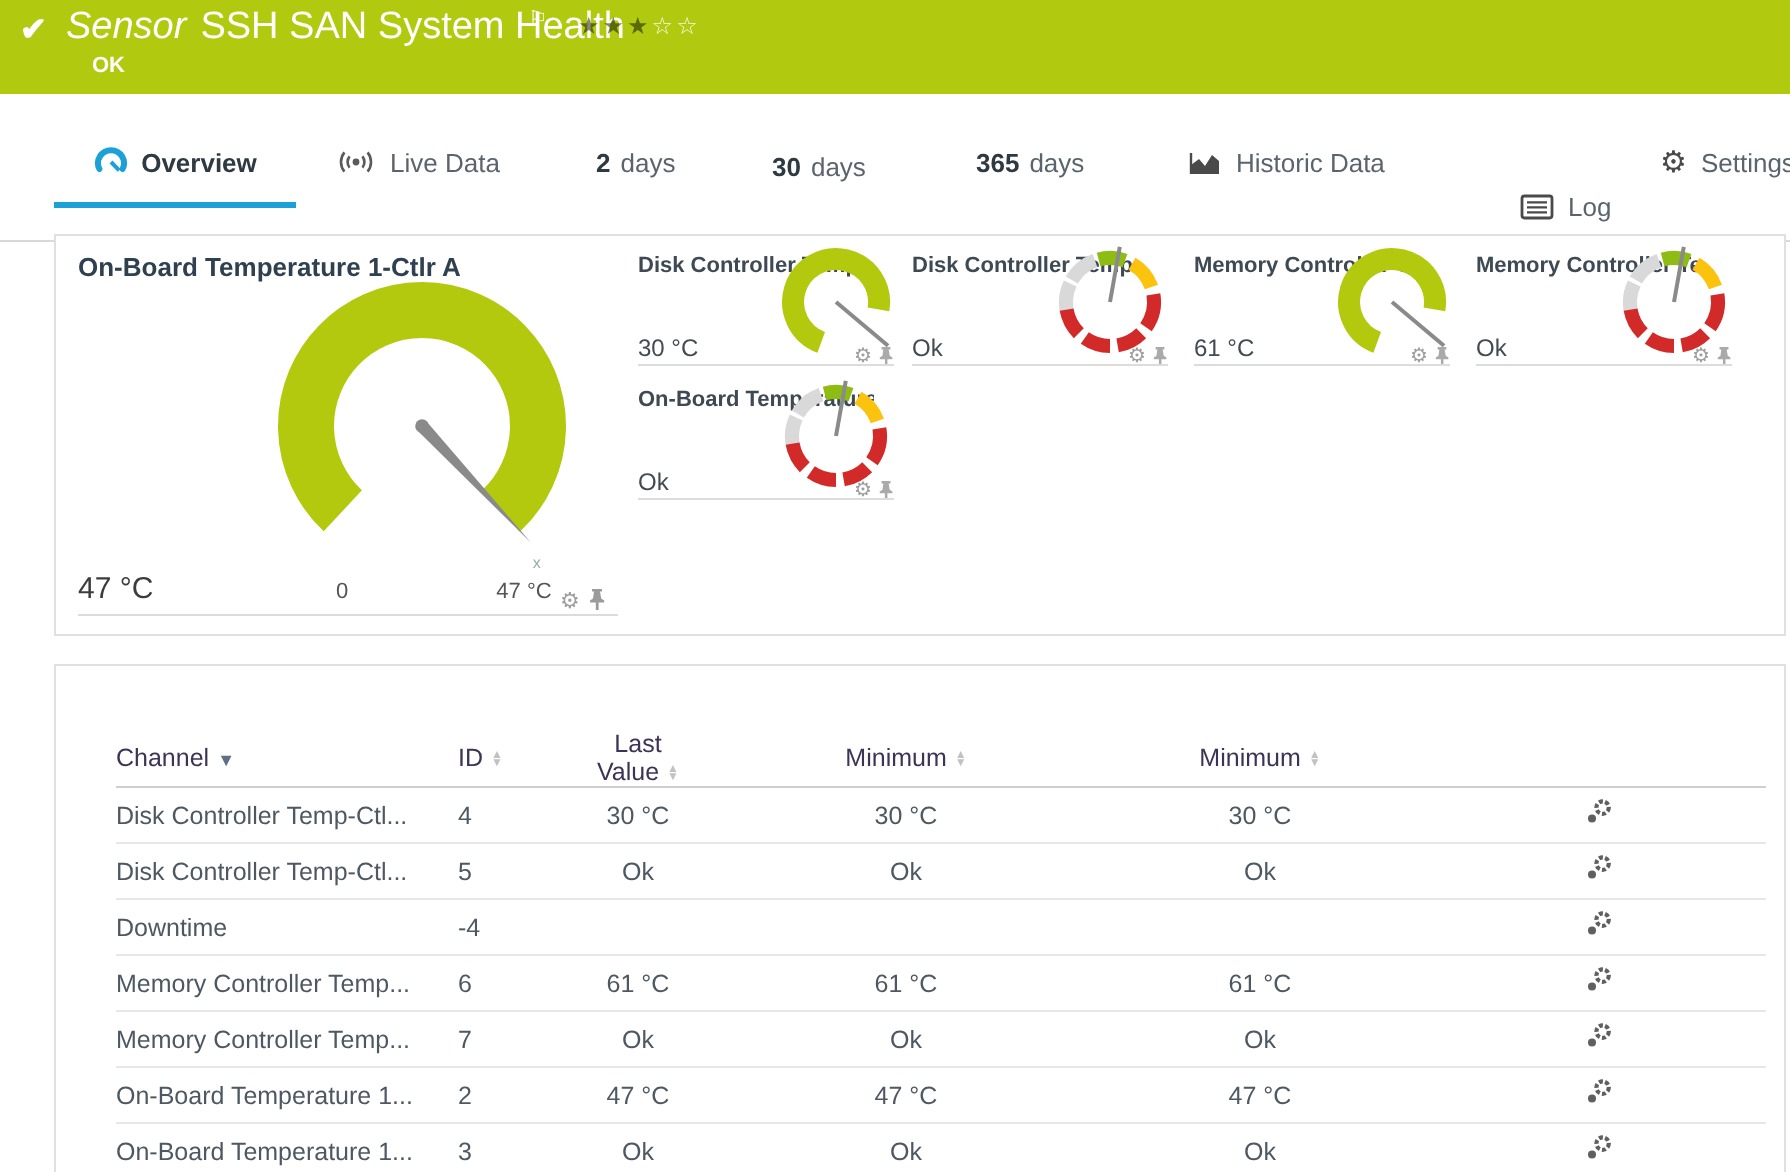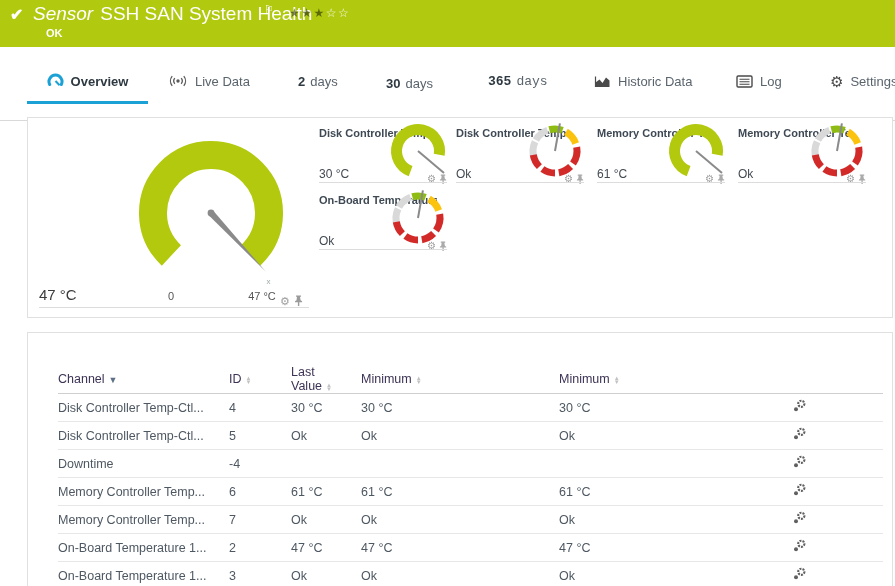--- a/index.html
+++ b/index.html
@@ -46,21 +46,21 @@
   .tile::after{content:"";position:absolute;left:0;right:0;top:56px;border-bottom:1px solid #dcdcdc;}
   .tile-title{position:absolute;left:0;top:1px;max-width:118px;overflow:hidden;font-size:11px;font-weight:700;color:#3e4954;white-space:nowrap;}
   .tile-svg{position:absolute;left:68px;top:-4px;}
   .tile-value{position:absolute;left:0;top:41px;font-size:12px;color:#424a52;}
   .tile-icons{position:absolute;right:0px;top:44px;display:flex;gap:3px;align-items:center;}
 
   
   table{position:absolute;left:30px;top:32px;width:825px;border-collapse:collapse;table-layout:fixed;font-size:12.5px;color:#4e5862;}
   th{font-weight:400;color:#3d3355;text-align:left;height:28px;border-bottom:1px solid #cfcfcf;padding:0;vertical-align:middle;margin-left:17px;}
   td{height:27px;border-bottom:1px solid #e7e7e7;padding:0;vertical-align:middle;}
-  .r{text-align:left;}
+  .r{text-align:center;}
   .c{text-align:center;}
   td.pad-r, th.pad-r{padding-right:14px;box-sizing:border-box;}
   .dual{display:inline-block;vertical-align:middle;margin-left:4px;color:#c2c2c2;font-size:6px;line-height:4px;}
   .chan-sort{color:#5d7086;font-size:9px;margin-left:4px;vertical-align:middle;}
 </style>
 </head>
 <body>
 
 <div class="page">
 
@@ -94,51 +94,52 @@
         <span>Live Data</span>
       </div>
       <div class="tab" style="left: 298px;">
         <span class="strong">2</span>
         <span>days</span>
       </div>
       <div class="tab" style="left: 386px; align-items: flex-end;">
         <span class="strong">30</span>
         <span>days</span>
       </div>
-      <div class="tab" style="left: 488px; font-family: Liberation Mono, monospace;">
+      <div class="tab" style="left: 488px;">
         <span class="strong">365</span>
         <span>days</span>
       </div>
       <div class="tab" style="left: 594px;">
         <span class="tab-ic">
           <svg width="17" height="13" viewBox="0 0 17 13">
             <path d="M1.5 12V1.5" stroke="#4a4a4a" stroke-width="1.2"></path>
             <path d="M1.5 12 1.5 7.5 5.5 4.5 8.5 8 12 2.5 15.5 5.5 15.5 12Z" fill="#4a4a4a"></path>
           </svg>
         </span>
         <span>Historic Data</span>
       </div>
-      <div class="tab" style="left: 736px;">
+      <div class="tab" style="left: 760px; margin-top: 22px;">
         <span class="tab-ic">
           <svg width="17" height="13" viewBox="0 0 17 13">
             <rect x="1" y="1" width="15" height="11" rx="1.2" fill="none" stroke="#4a4a4a" stroke-width="1.4"></rect>
             <path d="M3.5 4.2h10M3.5 6.7h10M3.5 9.2h10" stroke="#4a4a4a" stroke-width="1.1"></path>
           </svg>
         </span>
         <span>Log</span>
       </div>
       <div class="tab" style="left: 830px;">
         <span class="tab-ic">
           <span class="gear-char">⚙</span>
         </span>
         <span>Settings</span>
       </div>
     </nav>
 
   <section class="card card-gauges">
+    <div class="mg-title">On-Board Temperature 1-Ctlr A</div>
     <svg id="main-gauge-svg" width="190" height="175" viewBox="0 0 190 175">
         <path d="M48.4 120.4A58 58 0 1 1 127.6 120.4" stroke="#b2c90d" stroke-width="28" fill="none"></path>
         <polygon points="90.3,75.8 85.7,80.2 142.6,136.5" fill="#8a8a8a"></polygon>
         <circle cx="88" cy="78" r="3.4" fill="#8a8a8a"></circle>
         <text x="143.4" y="148.9" font-size="8" fill="#9aa">x</text>
       </svg>
     <div class="mg-value">47 °C</div>
     <div class="mg-scale-min">0</div>
     <div class="mg-scale-max">47 °C</div>
     <div class="mg-icons">

